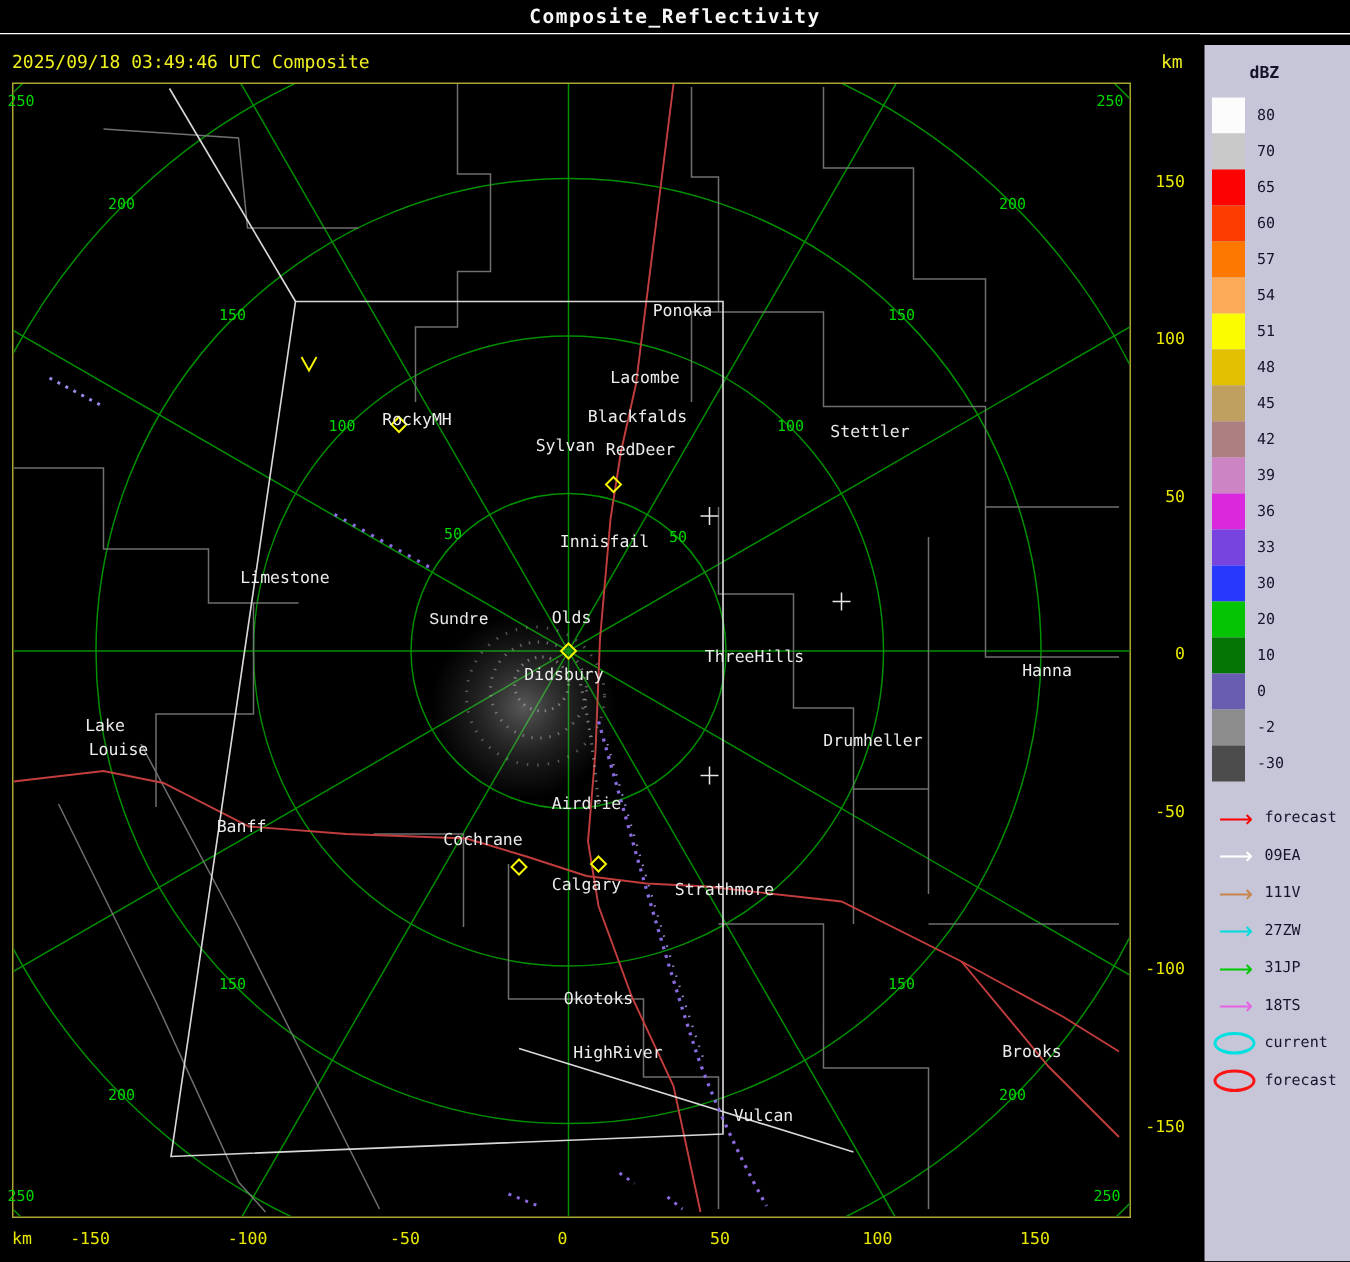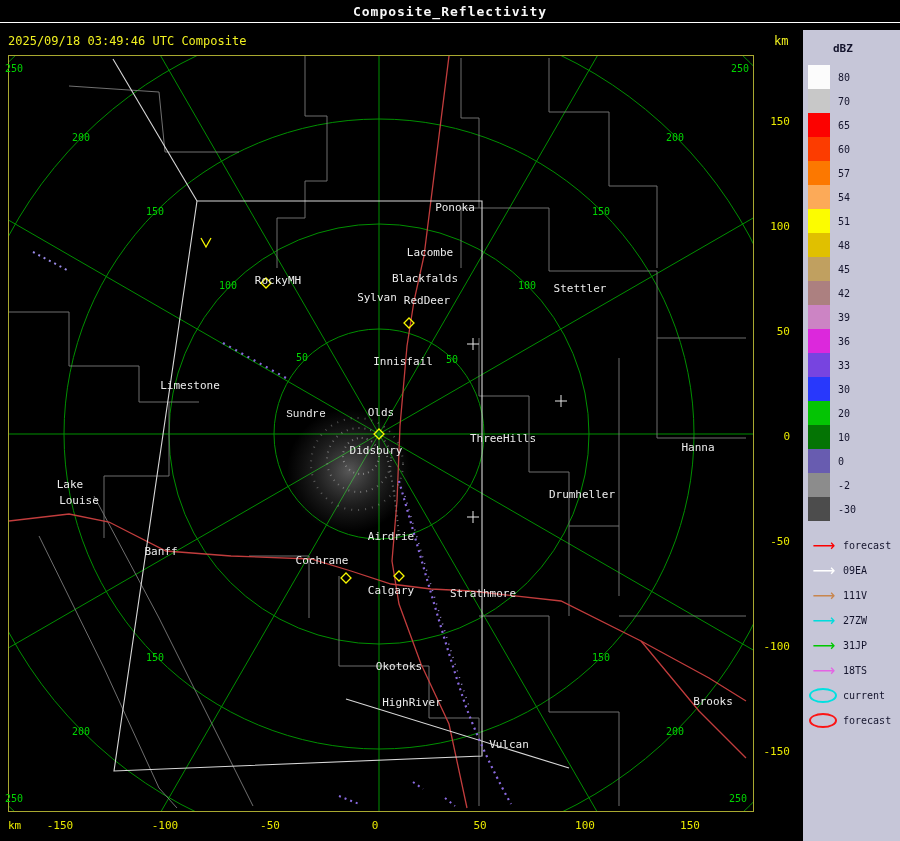--- a/index.html
+++ b/index.html
@@ -177,21 +177,21 @@
         <div class="city" style="left: 391px; top: 567px;">Calgary</div>
 
         <div class="city" style="left: 483px; top: 570px;">Strathmore</div>
 
         <div class="city" style="left: 399px; top: 643px;">Okotoks</div>
 
         <div class="city" style="left: 412px; top: 679px;">HighRiver</div>
 
         <div class="city" style="left: 509px; top: 721px;">Vulcan</div>
 
-        <div class="city" style="left: 713px; top: 678px;">Brooks</div>
+        <div class="city" style="left: 688px; top: 678px;">Brooks</div>
 
         <div class="rlab" style="left: 302px; top: 334px;">50</div>
 
         <div class="rlab" style="left: 228px; top: 262px;">100</div>
 
         <div class="rlab" style="left: 155px; top: 188px;">150</div>
 
         <div class="rlab" style="left: 81px; top: 114px;">200</div>
 
         <div class="rlab" style="left: 14px; top: 45px;">250</div>

